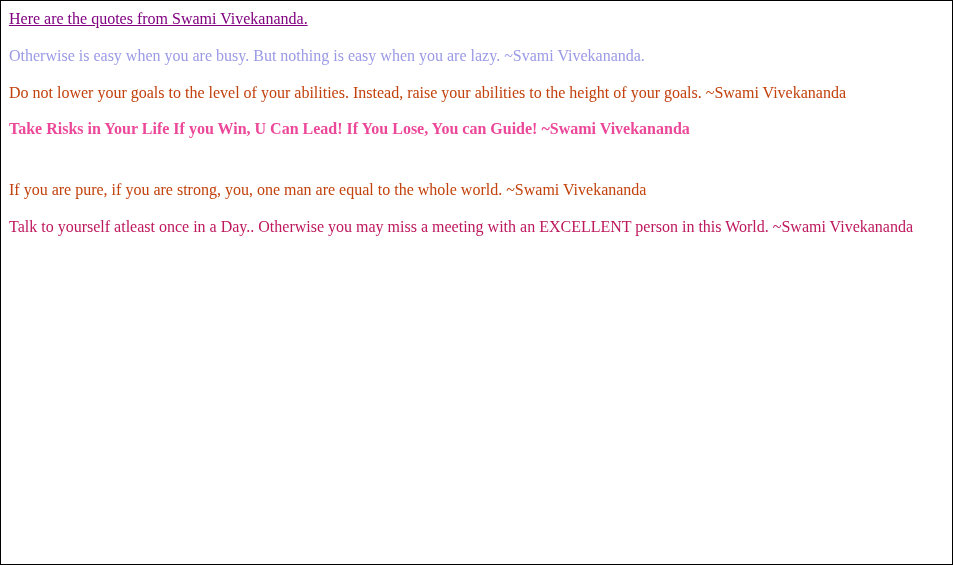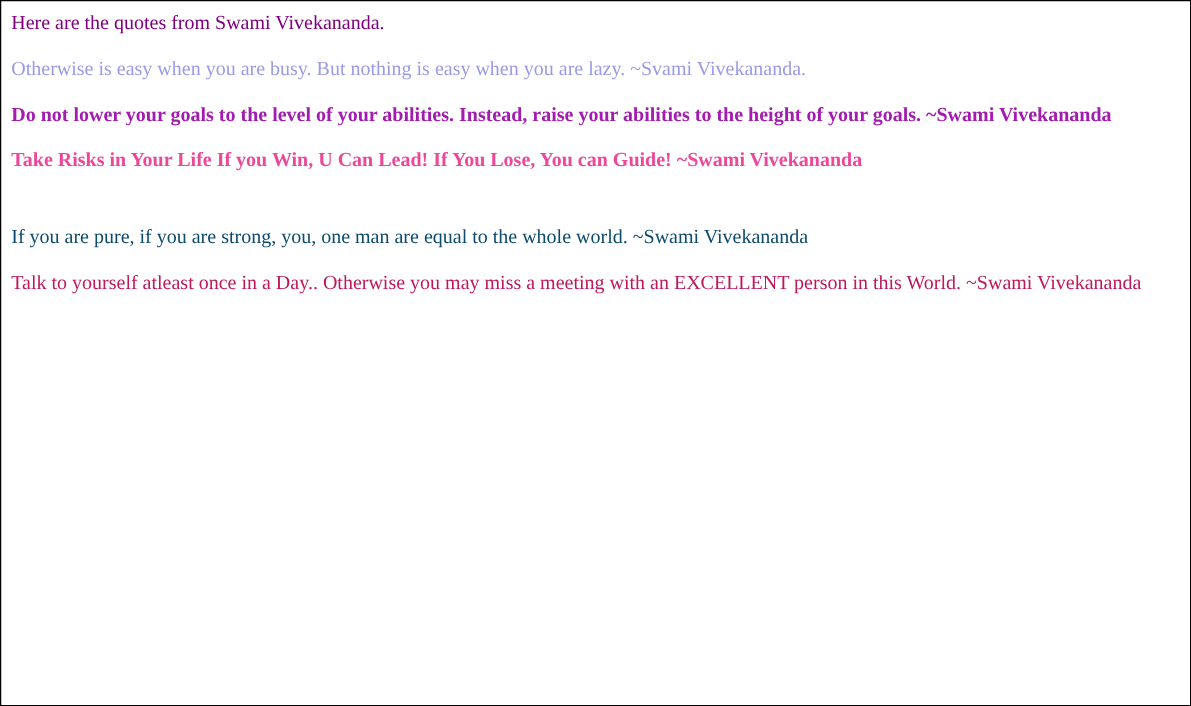--- a/index.html
+++ b/index.html
@@ -13,25 +13,25 @@
       background: #fff;
       width: 953px;
       height: 565px;
       border: 1px solid #000;
       padding: 8px;
     }
     p {
       margin-bottom: 16px;
       line-height: 1.3;
     }
-    .c-purple { color: #800080; }
+    .c-purple { color: #800080; text-decoration: underline; }
     .c-lav { color: #9a9ae6; }
-    .c-orange { color: #a21caf; font-weight: bold; }
+    .c-orange { color: #c2410c; }
     .c-green { color: #ec4899; font-weight: bold; }
-    .c-lime { color: #0c4a6e; margin-top: 40px; }
+    .c-lime { color: #c2410c; margin-top: 40px; }
     .c-salmon { color: #be185d; }
   </style>
 </head>
 <body>
 
 <p class="c-purple">Here are the quotes from Swami Vivekananda.</p>
 <p class="c-lav">Otherwise is easy when you are busy. But nothing is easy when you are lazy. ~Svami Vivekananda.</p>
 <p class="c-orange">Do not lower your goals to the level of your abilities. Instead, raise your abilities to the height of your goals. ~Swami Vivekananda</p>
 <p class="c-green">Take Risks in Your Life If you Win, U Can Lead! If You Lose, You can Guide! ~Swami Vivekananda</p>
 <p class="c-lime">If you are pure, if you are strong, you, one man are equal to the whole world. ~Swami Vivekananda</p>

